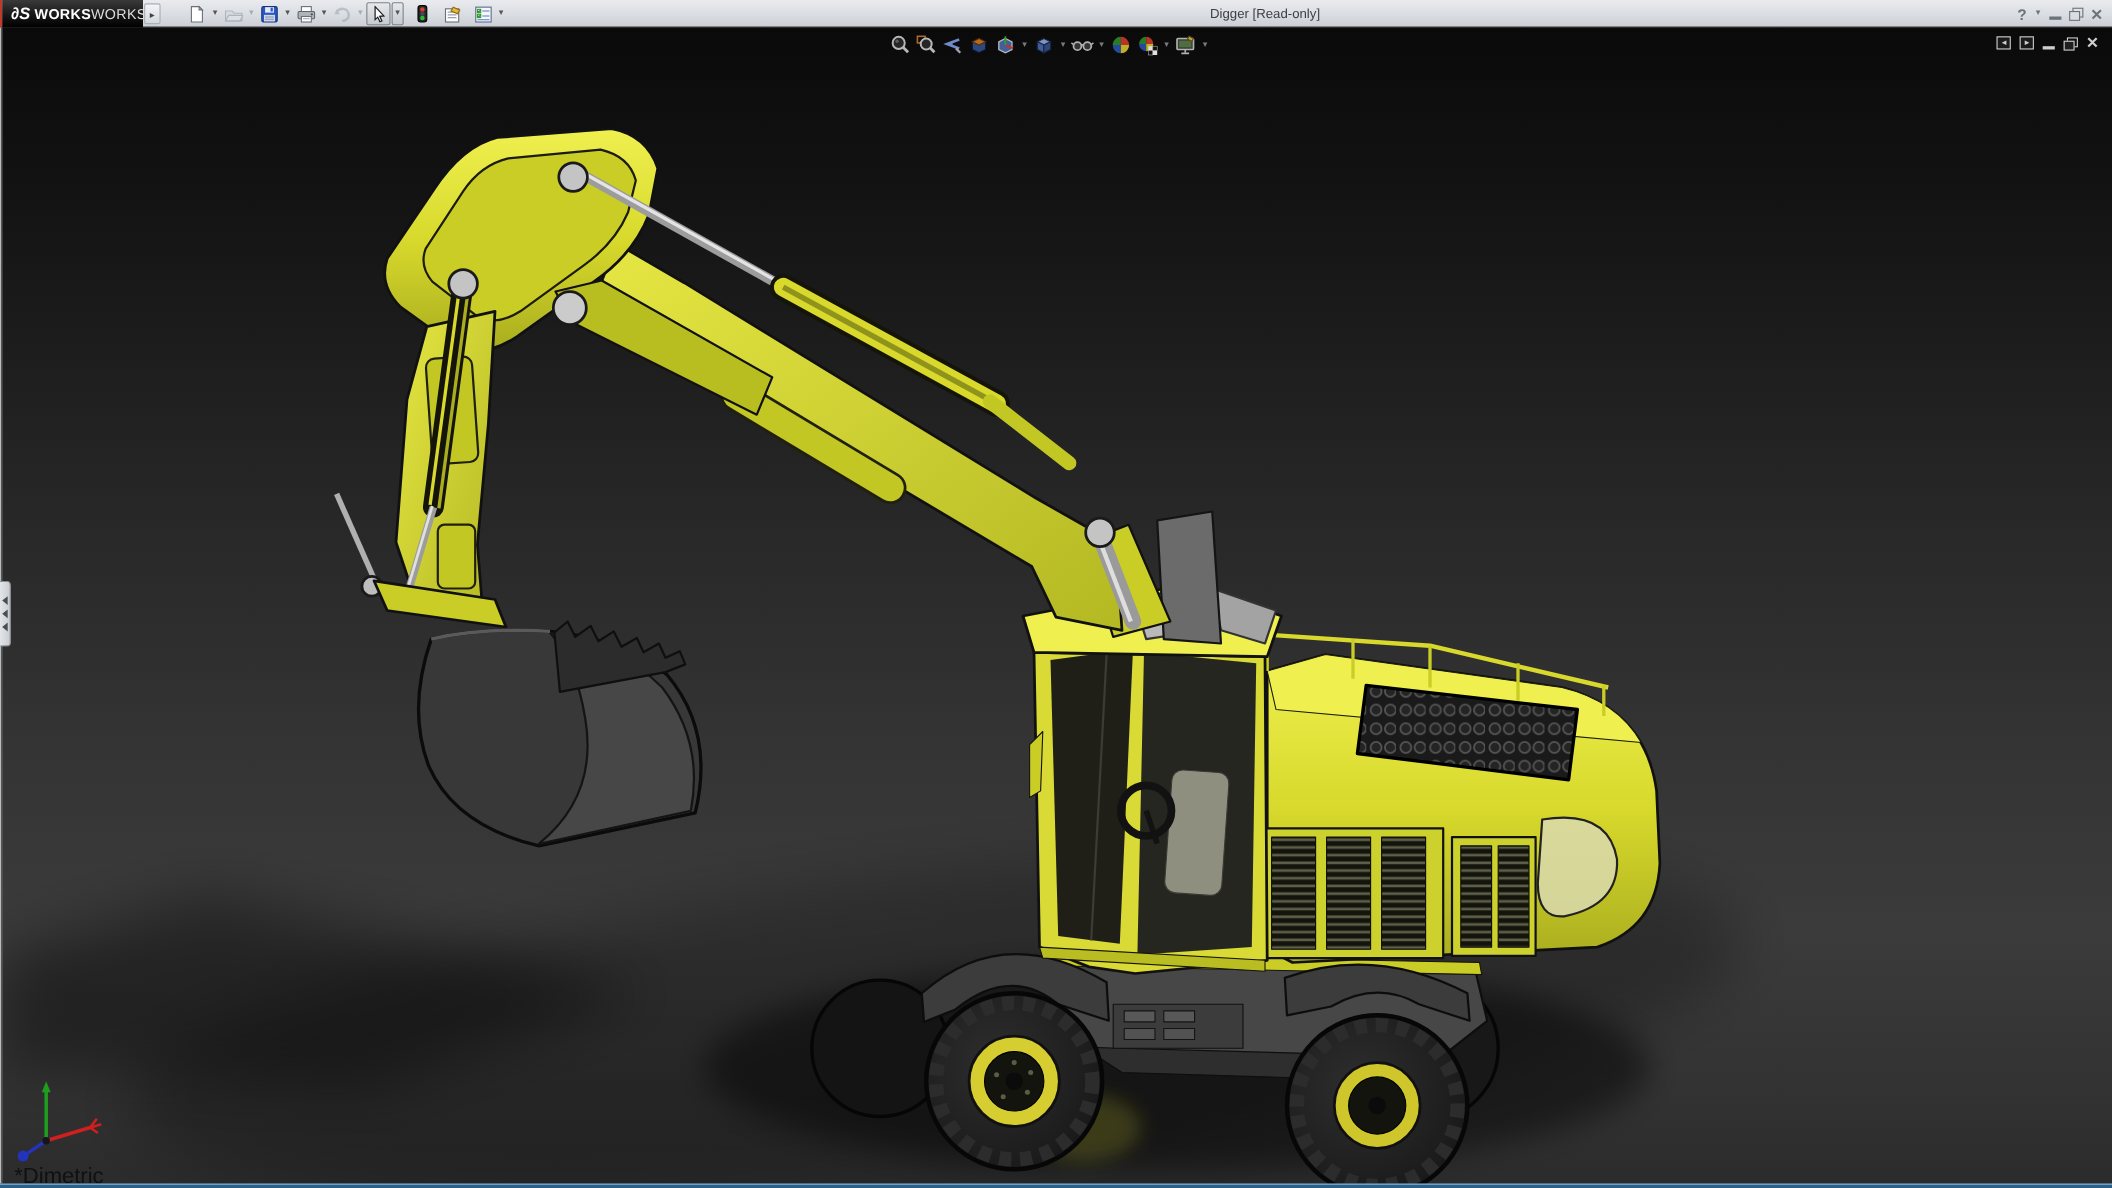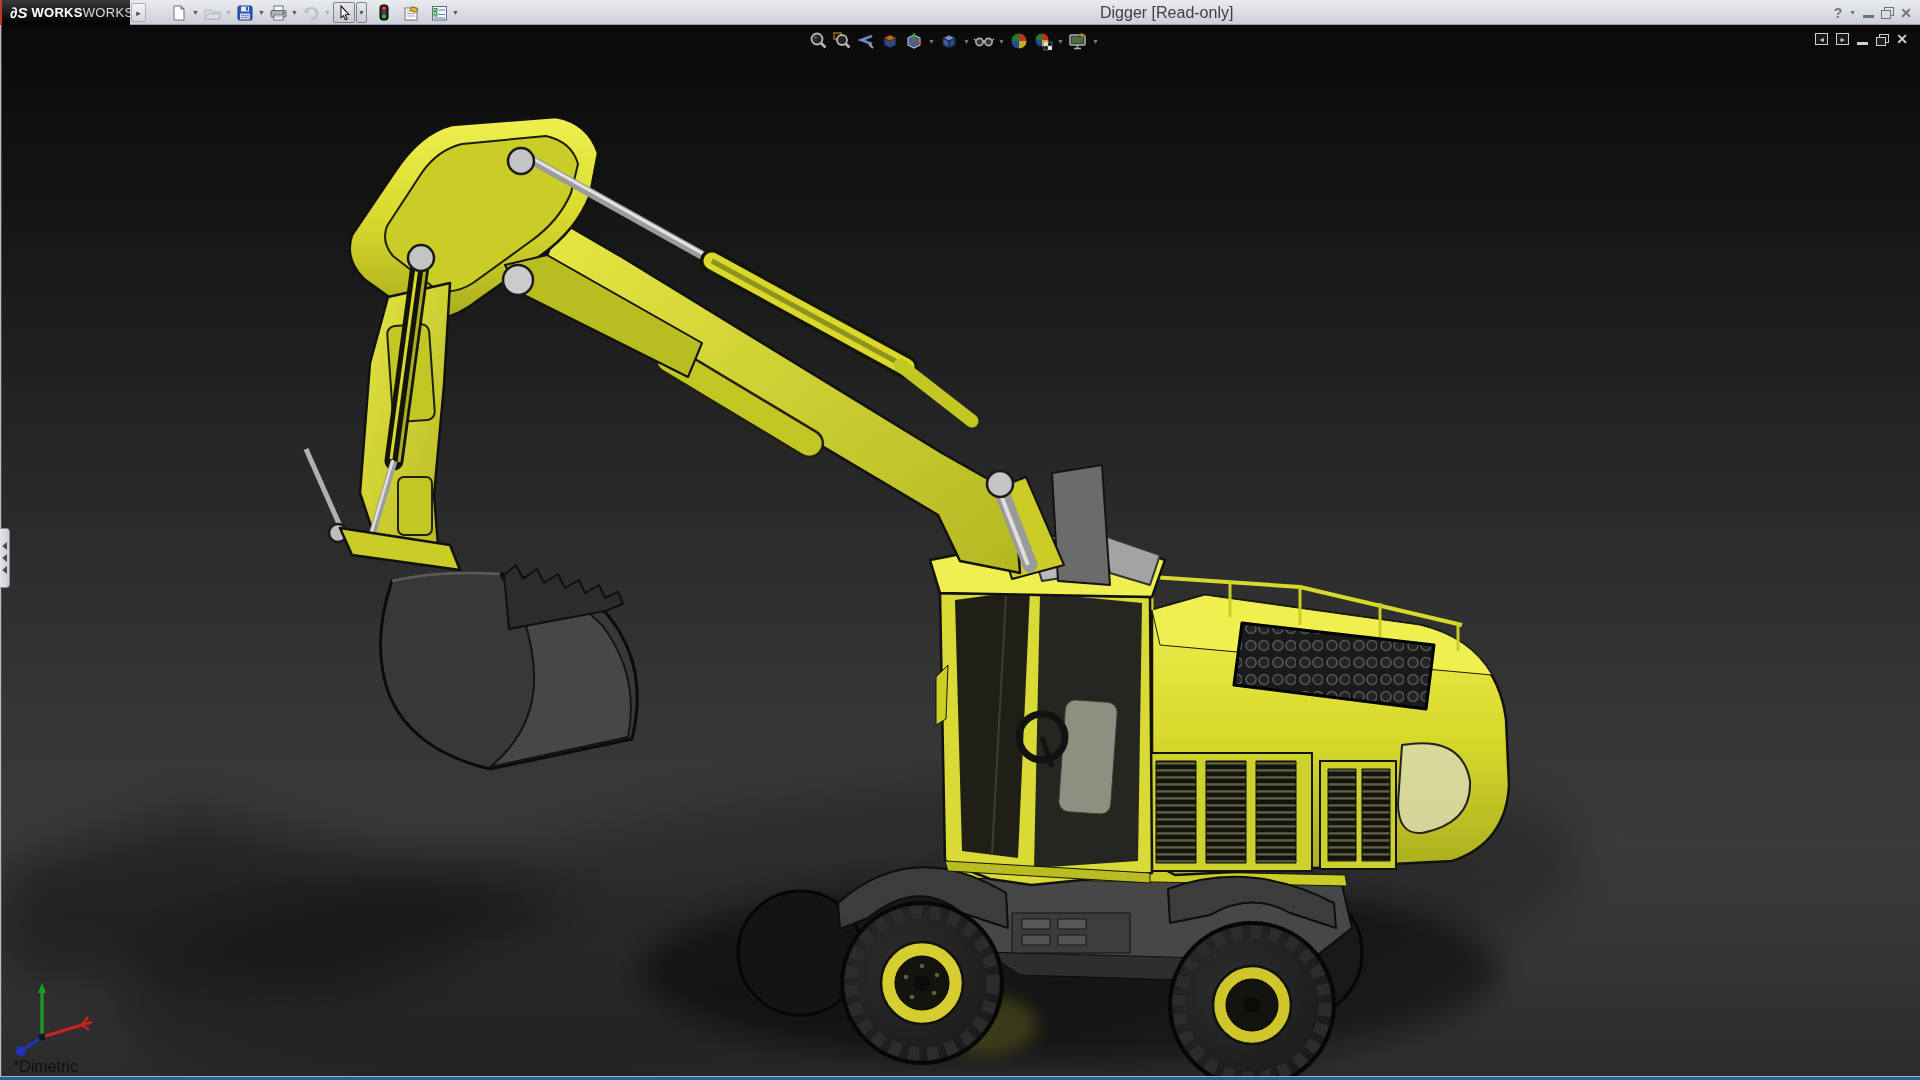--- a/index.html
+++ b/index.html
@@ -30,21 +30,21 @@
   .tb { position:absolute; top:2px; height:21px; display:flex; align-items:center; }
   .tb-btn { width:22px; height:21px; display:flex; align-items:center; justify-content:center; }
   .tb-dd  { width:11px; height:21px; display:flex; align-items:center; justify-content:center;
             color:#555; font-size:7px; }
   .tb-dd.dim { color:#a8aeb6; }
   .pressed { border:1px solid #7d838b; background:linear-gradient(180deg,#e6e8eb,#c6cbd1);
              border-radius:2px; }
   .dim-ic { opacity:.45; }
   .title-text {
     position:absolute; left:1100px; top:0; height:40px; line-height:25px;
-    font-size:16px; color:#3c3f44;
+    font-size:12px; color:#3c3f44;
   }
   .win-ctl { position:absolute; right:8px; top:0; height:25px; display:flex; align-items:center; gap:7px; color:#6d737b; }
   .help-q { font-size:14px; font-weight:bold; }
   .wc-dd { font-size:7px; }
   .wc-min { width:11px; height:3px; background:#6d737b; margin-top:8px; }
   .wc-restore { position:relative; width:12px; height:11px; }
   .wc-restore::before { content:""; position:absolute; left:3px; top:0; width:8px; height:7px; border:1.5px solid #6d737b; }
   .wc-restore::after  { content:""; position:absolute; left:0; top:3px; width:8px; height:7px; border:1.5px solid #6d737b; background:#dadde2; }
   .wc-close { font-size:14px; font-weight:bold; }
 
@@ -72,21 +72,21 @@
 
   
   .left-line { position:absolute; left:0; top:0; width:2px; height:1051px; background:#b9bdc2; border-right:1px solid #4a4a4a; }
   .splitter-tab {
     position:absolute; left:0; top:503px; width:10px; height:60px;
     background:linear-gradient(90deg,#e3e5e8,#c9ccd1); border:1px solid #8a8f95; border-left:none;
     border-radius:0 4px 4px 0; display:flex; flex-direction:column; align-items:center; justify-content:center; gap:4px;
   }
   .splitter-tab i { width:0; height:0; border-top:4px solid transparent; border-bottom:4px solid transparent; border-right:5px solid #4a4e54; }
 
-  .view-label { position:absolute; left:13px; top:1033px; font-size:16px; color:#101010; }
+  .view-label { position:absolute; left:13px; top:1033px; font-size:20px; color:#101010; }
 
   .status-line { position:absolute; left:0; bottom:0; width:1920px; height:4px;
                  background:#2c6089; border-top:1px solid #8fb8d4; }
 </style>
 </head>
 <body>
 
 <div id="stage">
 
   <div class="titlebar">

